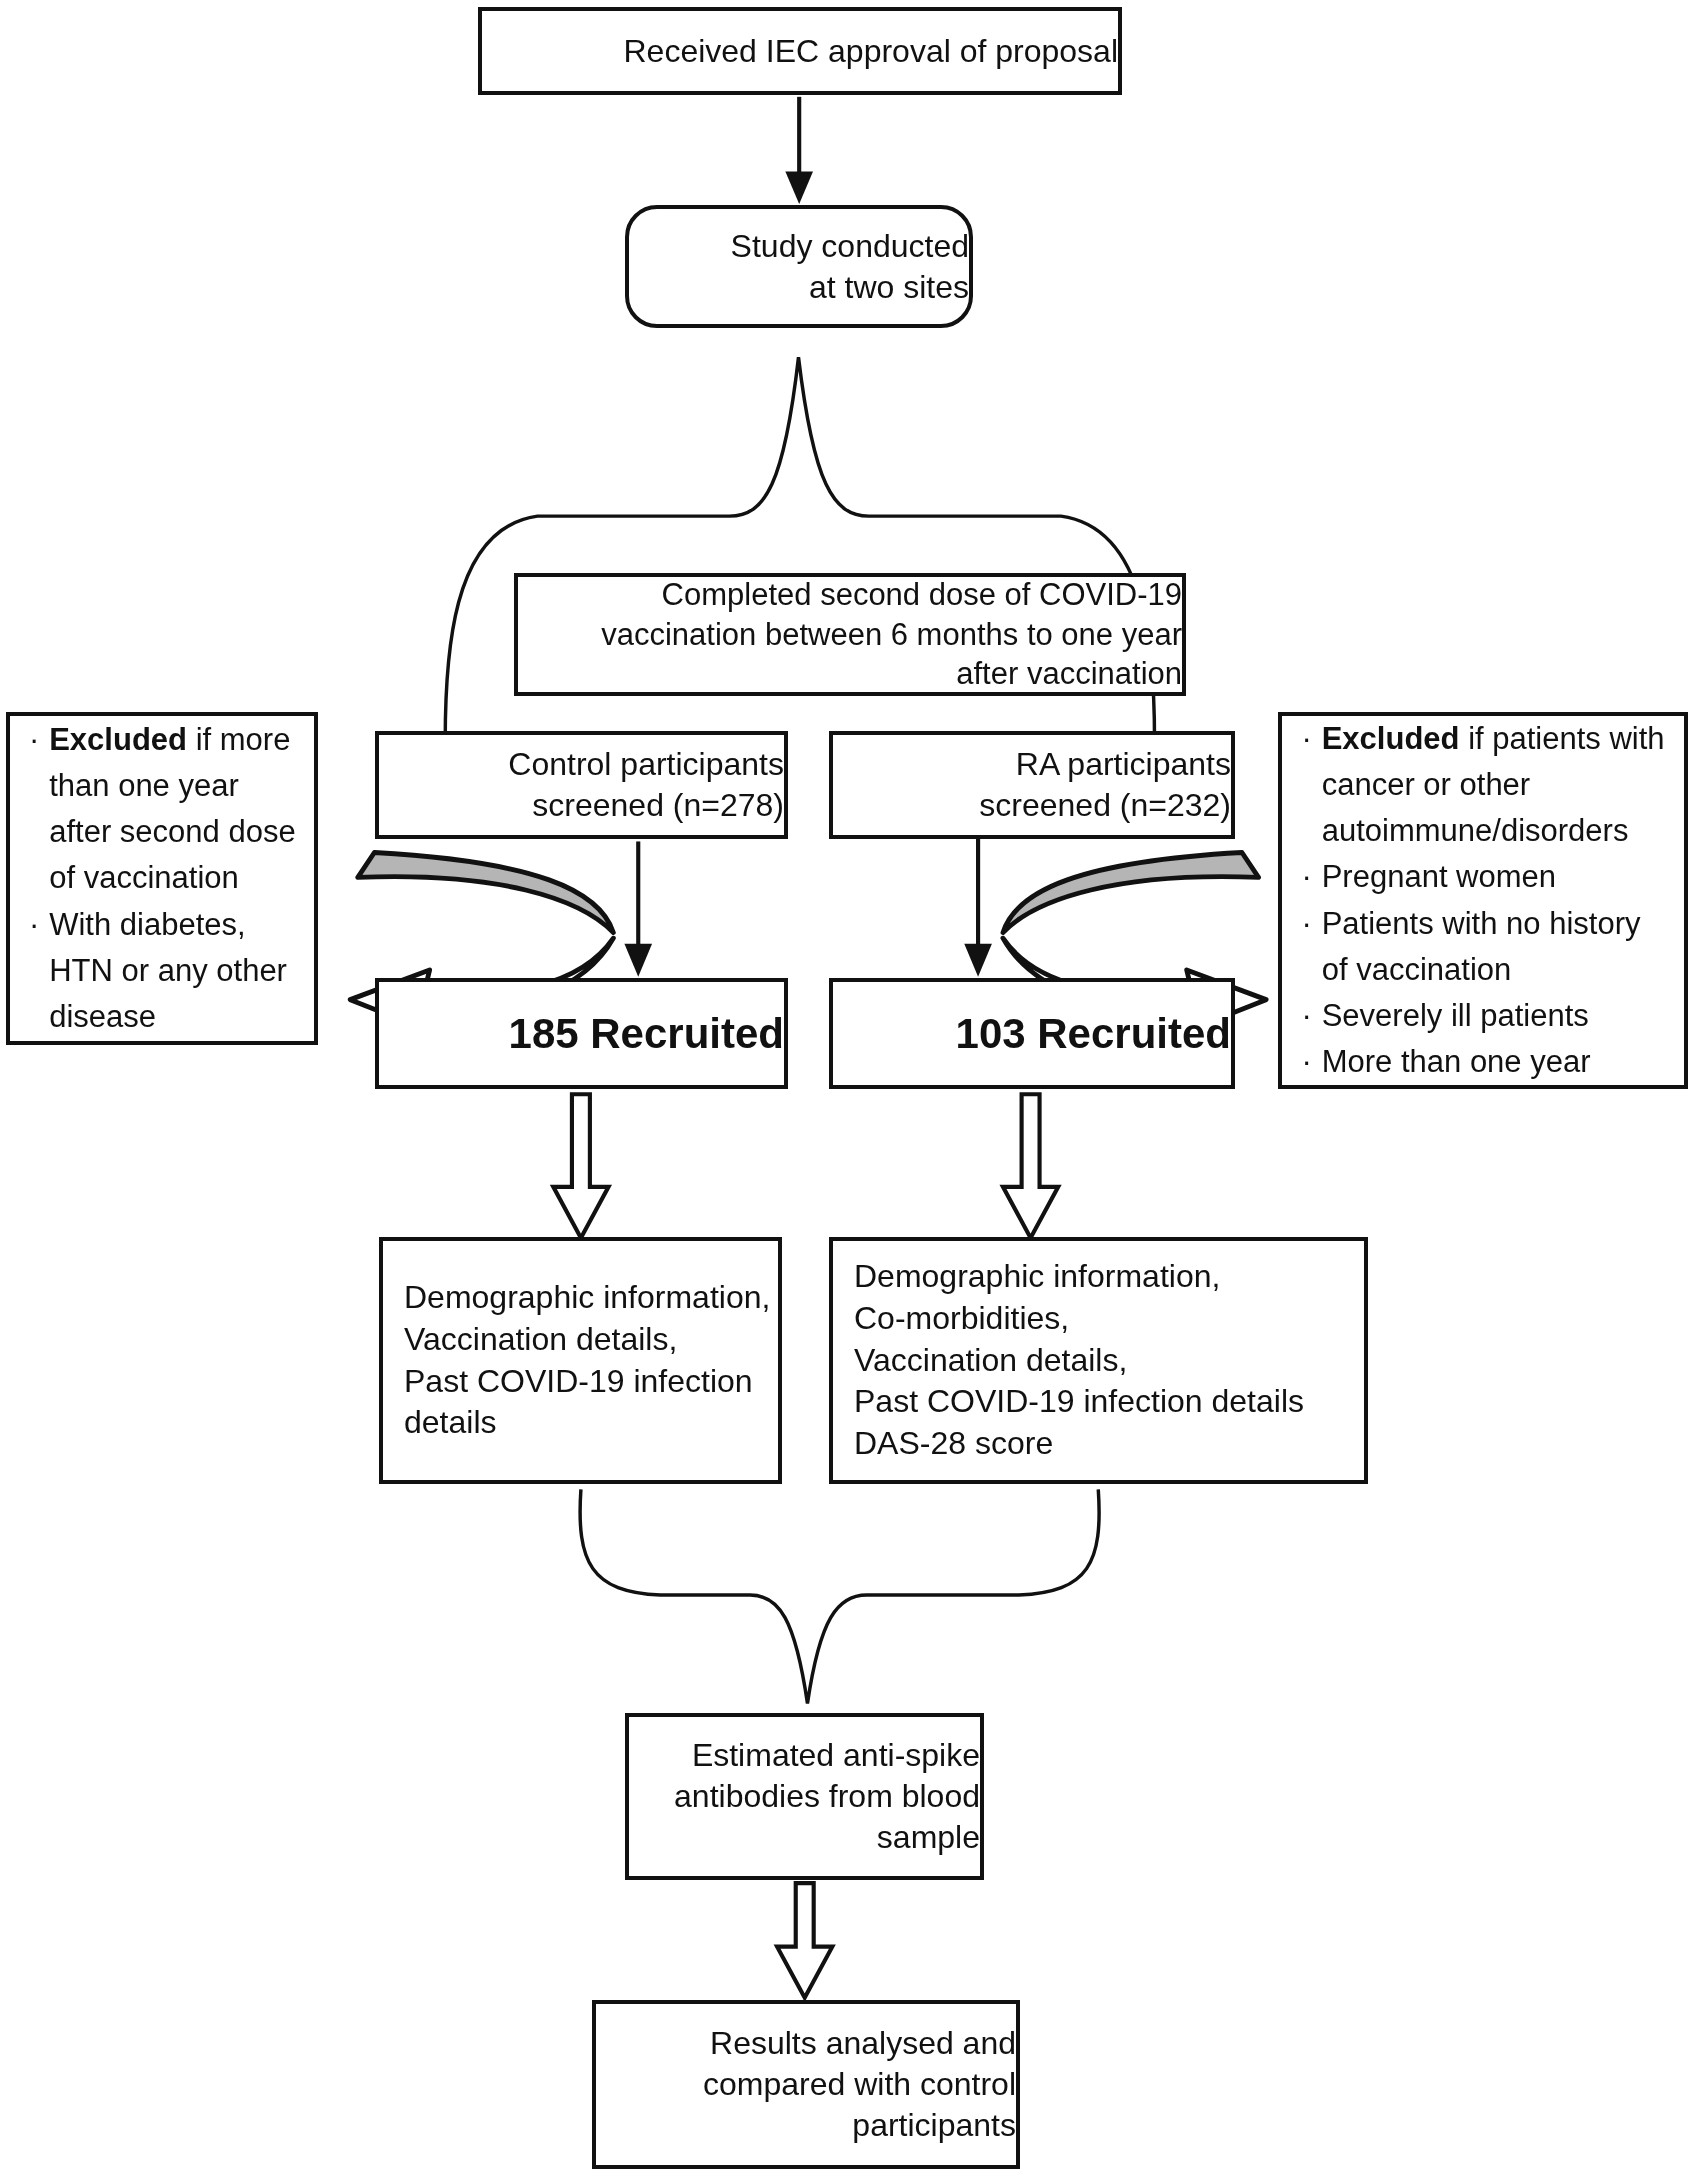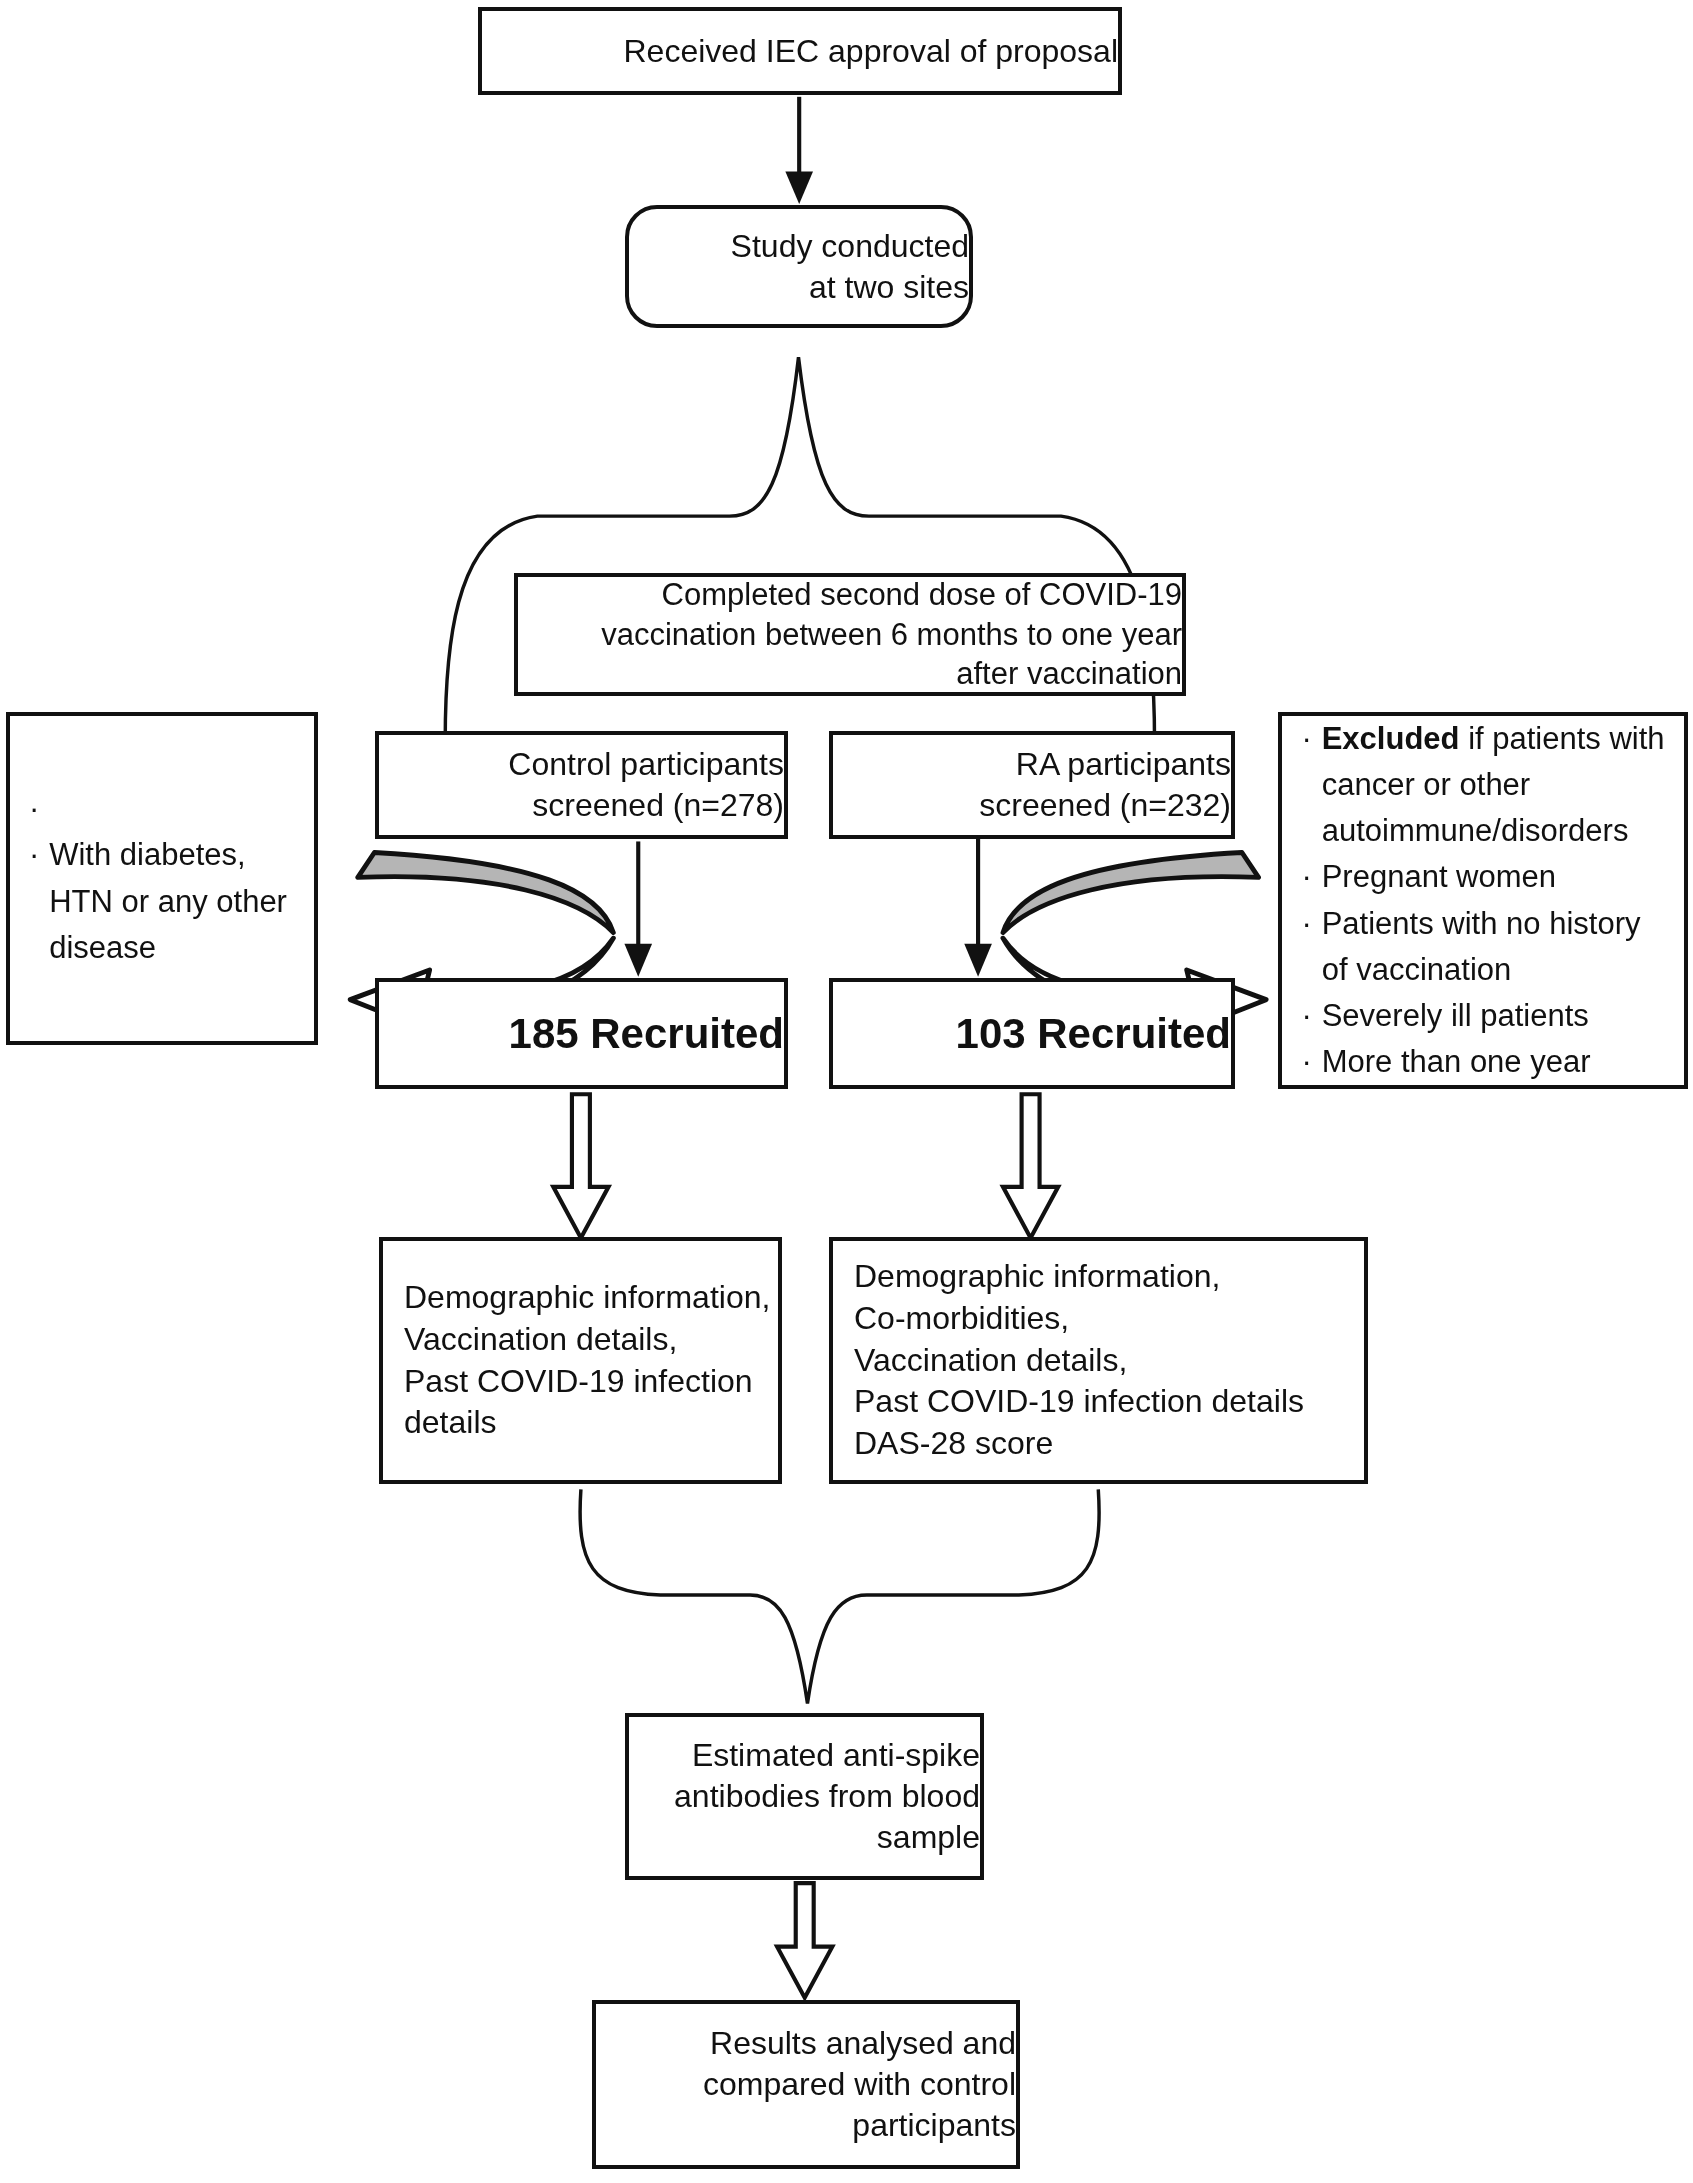--- a/index.html
+++ b/index.html
@@ -120,20 +120,21 @@
   </div>
 
   <div class="box" style="left:829px;top:731px;width:406px;height:108px;">
     <div class="line">RA participants</div>
     <div class="line">screened (n=232)</div>
   </div>
 
   <div class="box bullets" style="left:5.5px;top:712px;width:312px;height:333px;">
     <div class="bullet-row">
       <span class="bullet-dot">·</span>
+      <span class="bullet-text"><b>Excluded</b><span> if more than one year after second dose of vaccination</span></span>
     </div>
     <div class="bullet-row">
       <span class="bullet-dot">·</span>
       <span class="bullet-text">With diabetes, HTN or any other disease</span>
     </div>
   </div>
 
   <div class="box bullets" style="left:1278px;top:712px;width:410px;height:377px;">
     <div class="bullet-row">
       <span class="bullet-dot">·</span>

